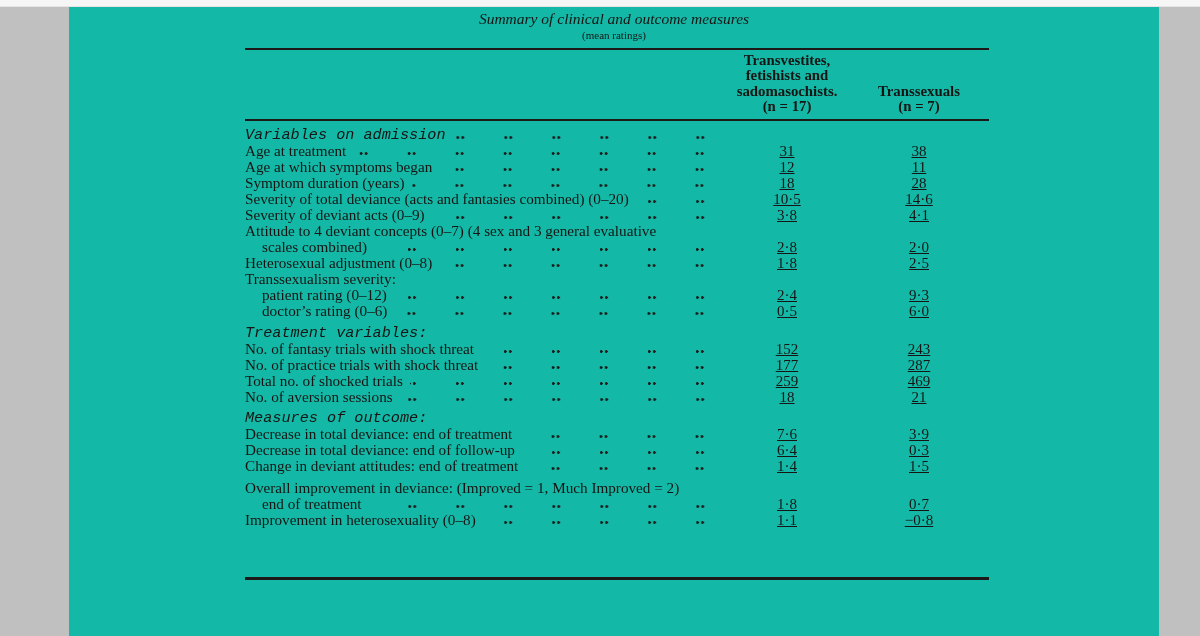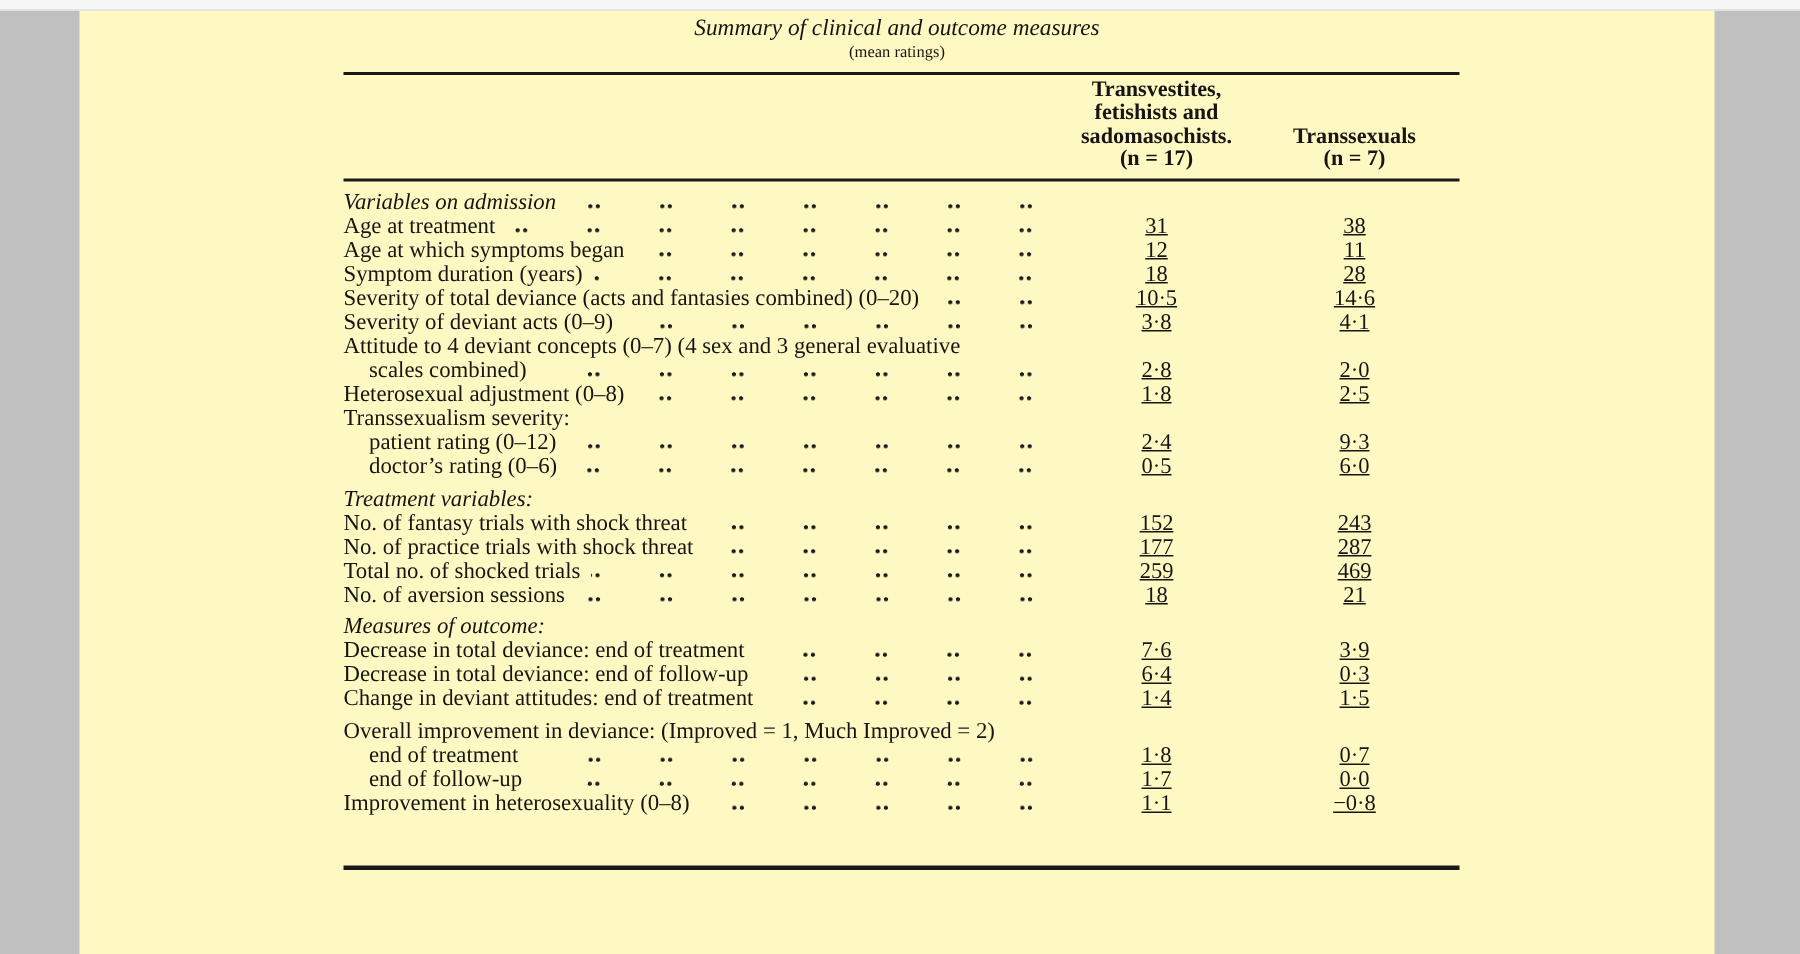--- a/index.html
+++ b/index.html
@@ -18,22 +18,22 @@
   .clip-head {
     position:absolute; left:0; top:0; width:1200px; height:5px;
     overflow:hidden; text-align:center; z-index:2;
   }
   .clip-head span {
     display:inline-block; margin-top:-10px; margin-left:-30px;
     font-weight:bold; font-size:11.5px; letter-spacing:2.5px;
     font-variant:small-caps; color:#1b1917;
   }
   .page {
-    position:absolute; left:53px; top:7px; width:1090px; height:629px;
-    background:#fef9c3;
+    position:absolute; left:69px; top:7px; width:1090px; height:629px;
+    background:#14b8a6;
   }
   .title-block { position:absolute; left:0; top:4px; width:100%; text-align:center; }
   .doc-title { font-style:italic; font-size:15.5px; line-height:16px; }
   .doc-subtitle { font-size:11px; line-height:16px; }
   .rule { position:absolute; left:176px; width:744px; background:#1c1a18; }
   .rule-top    { top:41px;  height:2px; }
   .rule-head   { top:112px; height:2.4px; }
   .rule-bottom { top:570px; height:2.6px; }
   .thead {
     position:absolute; left:176px; top:42px; width:744px; height:69px;
@@ -47,21 +47,21 @@
   .th.c1 { width:124px; }
   .th.c2 { width:140px; }
   .tbody { position:absolute; left:176px; top:120px; width:744px; }
   .row {
     display:flex; align-items:baseline;
     height:16px; font-size:15.2px; line-height:16px;
   }
   .row.gap { margin-top:5.5px;text-align:right; }
   .row-label { white-space:nowrap; flex-shrink:0; }
   .row.indent .row-label { padding-left:17px; }
-  .row.italic .row-label { font-style:italic; }
+  .row.italic .row-label { font-style:italic;font-family:Liberation Mono, monospace; }
   .leader {
     flex:1; min-width:0; align-self:stretch;
     margin-left:7px; margin-right:2px;
     background-image:
       radial-gradient(circle at 1.3px 1.6px, #1b1b1b 1.15px, rgba(0,0,0,0) 1.7px),
       radial-gradient(circle at 1.3px 1.6px, #1b1b1b 1.15px, rgba(0,0,0,0) 1.7px);
     background-size:48px 3.2px, 48px 3.2px;
     background-repeat:repeat-x, repeat-x;
     background-position:right 27px bottom 3.5px, right 22px bottom 3.5px;
   }
@@ -232,26 +232,20 @@
         <div class="leader"></div>
         <span class="val c1"></span>
         <span class="val c2"></span>
       </div>
       <div class="row indent">
         <span class="row-label">end of treatment</span>
         <div class="leader"></div>
         <span class="val c1">1·8</span>
         <span class="val c2">0·7</span>
       </div>
-      <div class="row indent">
-        <span class="row-label">end of follow-up</span>
-        <div class="leader"></div>
-        <span class="val c1">1·7</span>
-        <span class="val c2">0·0</span>
-      </div>
       <div class="row">
         <span class="row-label">Improvement in heterosexuality (0–8)</span>
         <div class="leader"></div>
         <span class="val c1">1·1</span>
         <span class="val c2">−0·8</span>
       </div>
     </div>
 
   <div class="rule rule-bottom"></div>
 

